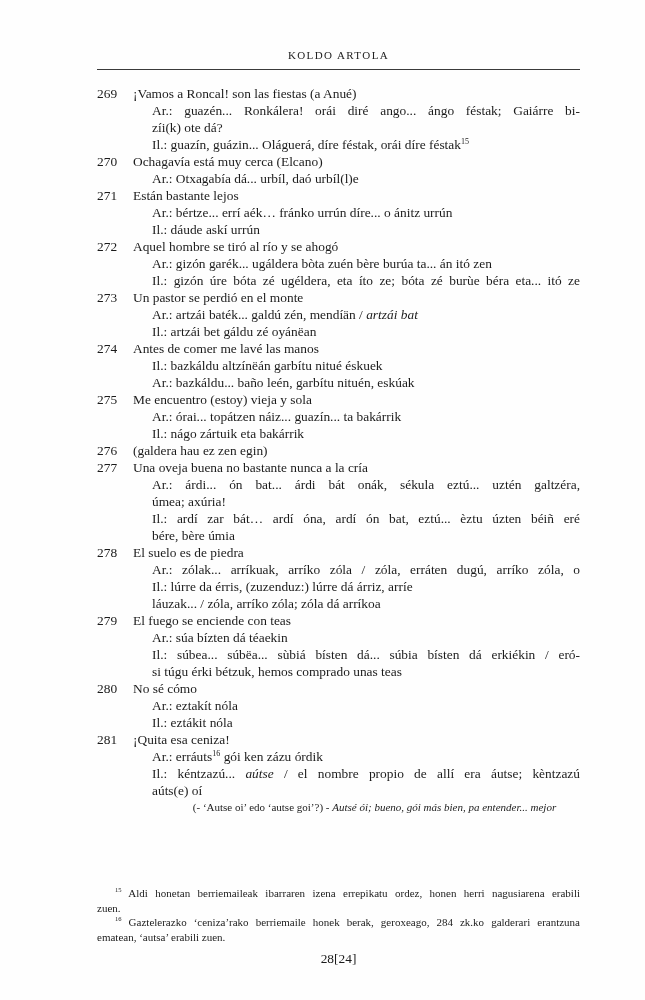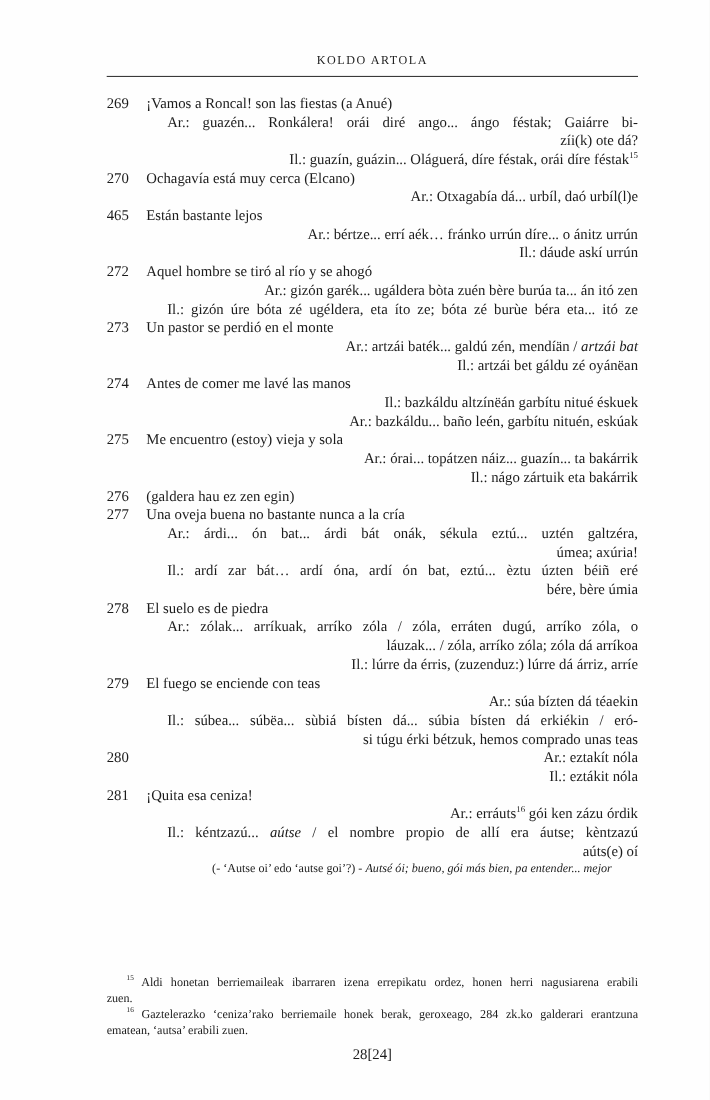--- a/index.html
+++ b/index.html
@@ -26,21 +26,21 @@
     border-top:1.2px solid #3a3a3a;
   }
   .content {
     position:absolute; top:85px; left:97px; width:483px;
     font-size:13.4px; line-height:17px;
   }
   .entry { position:relative; padding-left:36px; }
   .num { position:absolute; left:0; top:0; width:30px; }
   .line { }
   .line.q { }
-  .line.r { padding-left:19px;text-align:right; }
+  .line.r { padding-left:19px; }
   .line.s { padding-left:36px; font-size:11px; line-height:16px;text-align:center; }
   .line.jlast { text-align:justify; text-align-last:justify; }
   sup { font-size:0.6em; vertical-align:super; line-height:0; }
   i { font-style:italic; }
   .footnotes {
     position:absolute; top:886px; left:97px; width:483px;
     font-size:11px; line-height:14.6px;
   }
   .fn-line { }
   .fn-line.first { text-indent:18px; }
@@ -65,21 +65,21 @@
         <div class="line r jlast"><span>Ar.: guazén... Ronkálera! orái diré ango... ángo féstak; Gaiárre bi-</span></div>
         <div class="line r"><span>zíi(k) ote dá?</span></div>
         <div class="line r"><span>Il.: guazín, guázin... Oláguerá, díre féstak, orái díre féstak</span><sup>15</sup></div>
       </div>
       <div class="entry">
         <span class="num">270</span>
         <div class="line q"><span>Ochagavía está muy cerca (Elcano)</span></div>
         <div class="line r"><span>Ar.: Otxagabía dá... urbíl, daó urbíl(l)e</span></div>
       </div>
       <div class="entry">
-        <span class="num">465</span>
+        <span class="num">271</span>
         <div class="line q"><span>Están bastante lejos</span></div>
         <div class="line r"><span>Ar.: bértze... errí aék… fránko urrún díre... o ánitz urrún</span></div>
         <div class="line r"><span>Il.: dáude askí urrún</span></div>
       </div>
       <div class="entry">
         <span class="num">272</span>
         <div class="line q"><span>Aquel hombre se tiró al río y se ahogó</span></div>
         <div class="line r"><span>Ar.: gizón garék... ugáldera bòta zuén bère burúa ta... án itó zen</span></div>
         <div class="line r jlast"><span>Il.: gizón úre bóta zé ugéldera, eta íto ze; bóta zé burùe béra eta... itó ze</span></div>
       </div>
@@ -110,32 +110,33 @@
         <div class="line q"><span>Una oveja buena no bastante nunca a la cría</span></div>
         <div class="line r jlast"><span>Ar.: árdi... ón bat... árdi bát onák, sékula eztú... uztén galtzéra,</span></div>
         <div class="line r"><span>úmea; axúria!</span></div>
         <div class="line r jlast"><span>Il.: ardí zar bát… ardí óna, ardí ón bat, eztú... èztu úzten béiñ eré</span></div>
         <div class="line r"><span>bére, bère úmia</span></div>
       </div>
       <div class="entry">
         <span class="num">278</span>
         <div class="line q"><span>El suelo es de piedra</span></div>
         <div class="line r jlast"><span>Ar.: zólak... arríkuak, arríko zóla / zóla, erráten dugú, arríko zóla, o</span></div>
+        <div class="line r"><span>Il.: lúrre da érris, (zuzenduz:) lúrre dá árriz, arríe</span></div>
         <div class="line r"><span>láuzak... / zóla, arríko zóla; zóla dá arríkoa</span></div>
-        <div class="line r"><span>Il.: lúrre da érris, (zuzenduz:) lúrre dá árriz, arríe</span></div>
       </div>
       <div class="entry">
         <span class="num">279</span>
         <div class="line q"><span>El fuego se enciende con teas</span></div>
         <div class="line r"><span>Ar.: súa bízten dá téaekin</span></div>
         <div class="line r jlast"><span>Il.: súbea... súbëa... sùbiá bísten dá... súbia bísten dá erkiékin / eró-</span></div>
         <div class="line r"><span>si túgu érki bétzuk, hemos comprado unas teas</span></div>
       </div>
       <div class="entry">
         <span class="num">280</span>
+        <div class="line q"><span>No sé cómo</span></div>
         <div class="line r"><span>Ar.: eztakít nóla</span></div>
         <div class="line r"><span>Il.: eztákit nóla</span></div>
       </div>
       <div class="entry">
         <span class="num">281</span>
         <div class="line q"><span>¡Quita esa ceniza!</span></div>
         <div class="line r"><span>Ar.: erráuts</span><sup>16</sup><span> gói ken zázu órdik</span></div>
         <div class="line r jlast"><span>Il.: kéntzazú... </span><i>aútse</i><span> / el nombre propio de allí era áutse; kèntzazú</span></div>
         <div class="line r"><span>aúts(e) oí</span></div>
         <div class="line s"><span>(- ‘Autse oi’ edo ‘autse goi’?) - </span><i>Autsé ói; bueno, gói más bien, pa entender... mejor</i></div>

